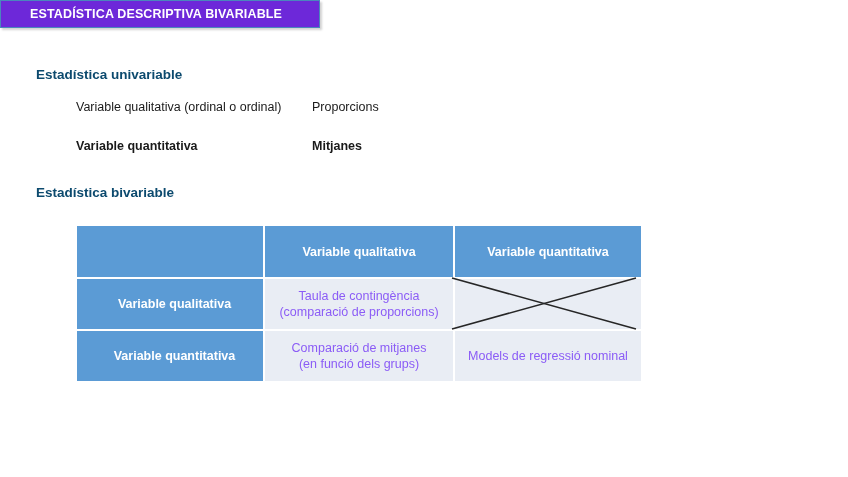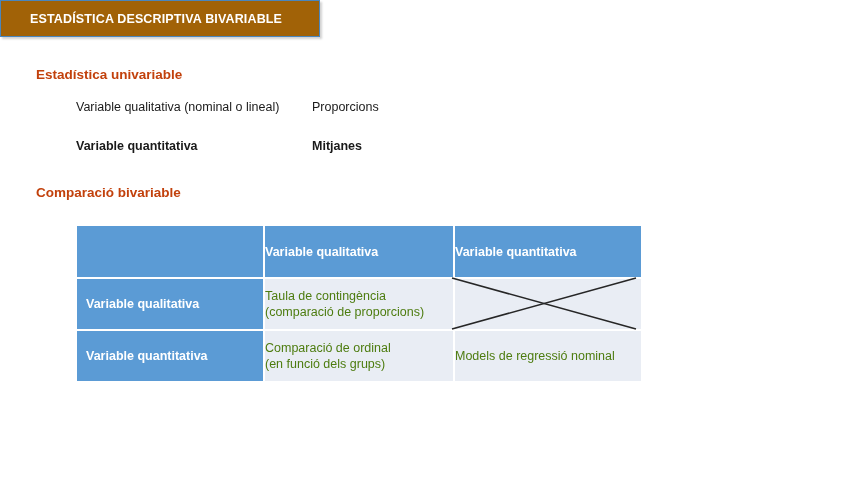--- a/index.html
+++ b/index.html
@@ -16,43 +16,43 @@
     color: #1a1a1a;
     -webkit-font-smoothing: antialiased;
   }
 
   
   .title-bar {
     position: absolute;
     left: 0px;
     top: 0px;
     width: 320px;
-    height: 37px;
-    background: #a16207;
+    height: 28px;
+    background: #6d28d9;
     border: 1px solid #4a86bd;
     box-sizing: border-box;
     box-shadow: 2px 2px 2px rgba(0,0,0,0.18);
     display: flex;
     align-items: center;
   }
   .title-bar .title-text {
     color: #ffffff;
     font-size: 12.5px;
     font-weight: bold;
     letter-spacing: 0.15px;
     margin-left: 29px;
     white-space: nowrap;
   }
 
   
   .section-heading {
     position: absolute;
     font-size: 13.5px;
     font-weight: bold;
-    color: #c2410c;
+    color: #0c4a6e;
     white-space: nowrap;
   }
   #heading-univariable { left: 36px; top: 67px; }
   #heading-bivariable  { left: 36px; top: 185px; }
 
   
   .uni-row {
     position: absolute;
     left: 76px;
     font-size: 12.5px;
@@ -70,20 +70,21 @@
     left: 77px;
     top: 226px;
     width: 560px;
     border-collapse: separate;
     border-spacing: 0;
     table-layout: fixed;
   }
   .bivar-table td {
     padding: 0;
     vertical-align: middle;
+    text-align: center;
     font-size: 12.5px;
     line-height: 16px;
     border-right: 2px solid #ffffff;
     border-bottom: 2px solid #ffffff;
   }
   .bivar-table tr td:last-child { border-right: none; }
   .bivar-table tr:last-child td { border-bottom: none; }
 
   .col-a { width: 186px; }
   .col-b { width: 188px; }
@@ -102,21 +103,21 @@
     color: #ffffff;
     font-weight: bold;
     font-size: 12.5px;
   }
   .cell-rowlabel {
     text-align: left;
     padding-left: 9px !important;
   }
   .cell-light {
     background: #E9EDF4;
-    color: #4d7c0f;
+    color: #8b5cf6;
   }
   .cell-light .line2 { display: block; }
 
   
   .cross-overlay {
     position: absolute;
     left: 451px;
     top: 277px;
     width: 186px;
     height: 53px;
@@ -127,28 +128,28 @@
 </head>
 <body>
 
 <div class="title-bar">
   <span class="title-text">ESTADÍSTICA DESCRIPTIVA BIVARIABLE</span>
 </div>
 
 <div class="section-heading" id="heading-univariable">Estadística univariable</div>
 
 <div class="uni-row" id="uni-row-0">
-  <span class="uni-left">Variable qualitativa (nominal o lineal)</span><span class="uni-right">Proporcions</span>
+  <span class="uni-left">Variable qualitativa (ordinal o ordinal)</span><span class="uni-right">Proporcions</span>
 </div>
 
 <div class="uni-row" id="uni-row-1">
   <span class="uni-left">Variable quantitativa</span><span class="uni-right">Mitjanes</span>
 </div>
 
-<div class="section-heading" id="heading-bivariable">Comparació bivariable</div>
+<div class="section-heading" id="heading-bivariable">Estadística bivariable</div>
 
 <table class="bivar-table">
   <tbody>
     <tr class="row-head">
       <td class="col-a cell-blue"></td>
       <td class="col-b cell-head">Variable qualitativa</td>
       <td class="col-c cell-head">Variable quantitativa</td>
     </tr>
 
     <tr class="row-body">
@@ -158,21 +159,21 @@
         <span class="line2">(comparació de proporcions)</span>
       </td>
       <td class="col-c cell-light">
         <span></span>
       </td>
     </tr>
 
     <tr class="row-body">
       <td class="col-a cell-blue cell-rowlabel">Variable quantitativa</td>
       <td class="col-b cell-light">
-        <span>Comparació de ordinal</span>
+        <span>Comparació de mitjanes</span>
         <span class="line2">(en funció dels grups)</span>
       </td>
       <td class="col-c cell-light">
         <span>Models de regressió nominal</span>
       </td>
     </tr>
   </tbody>
 </table>
 
 <div class="cross-overlay">

